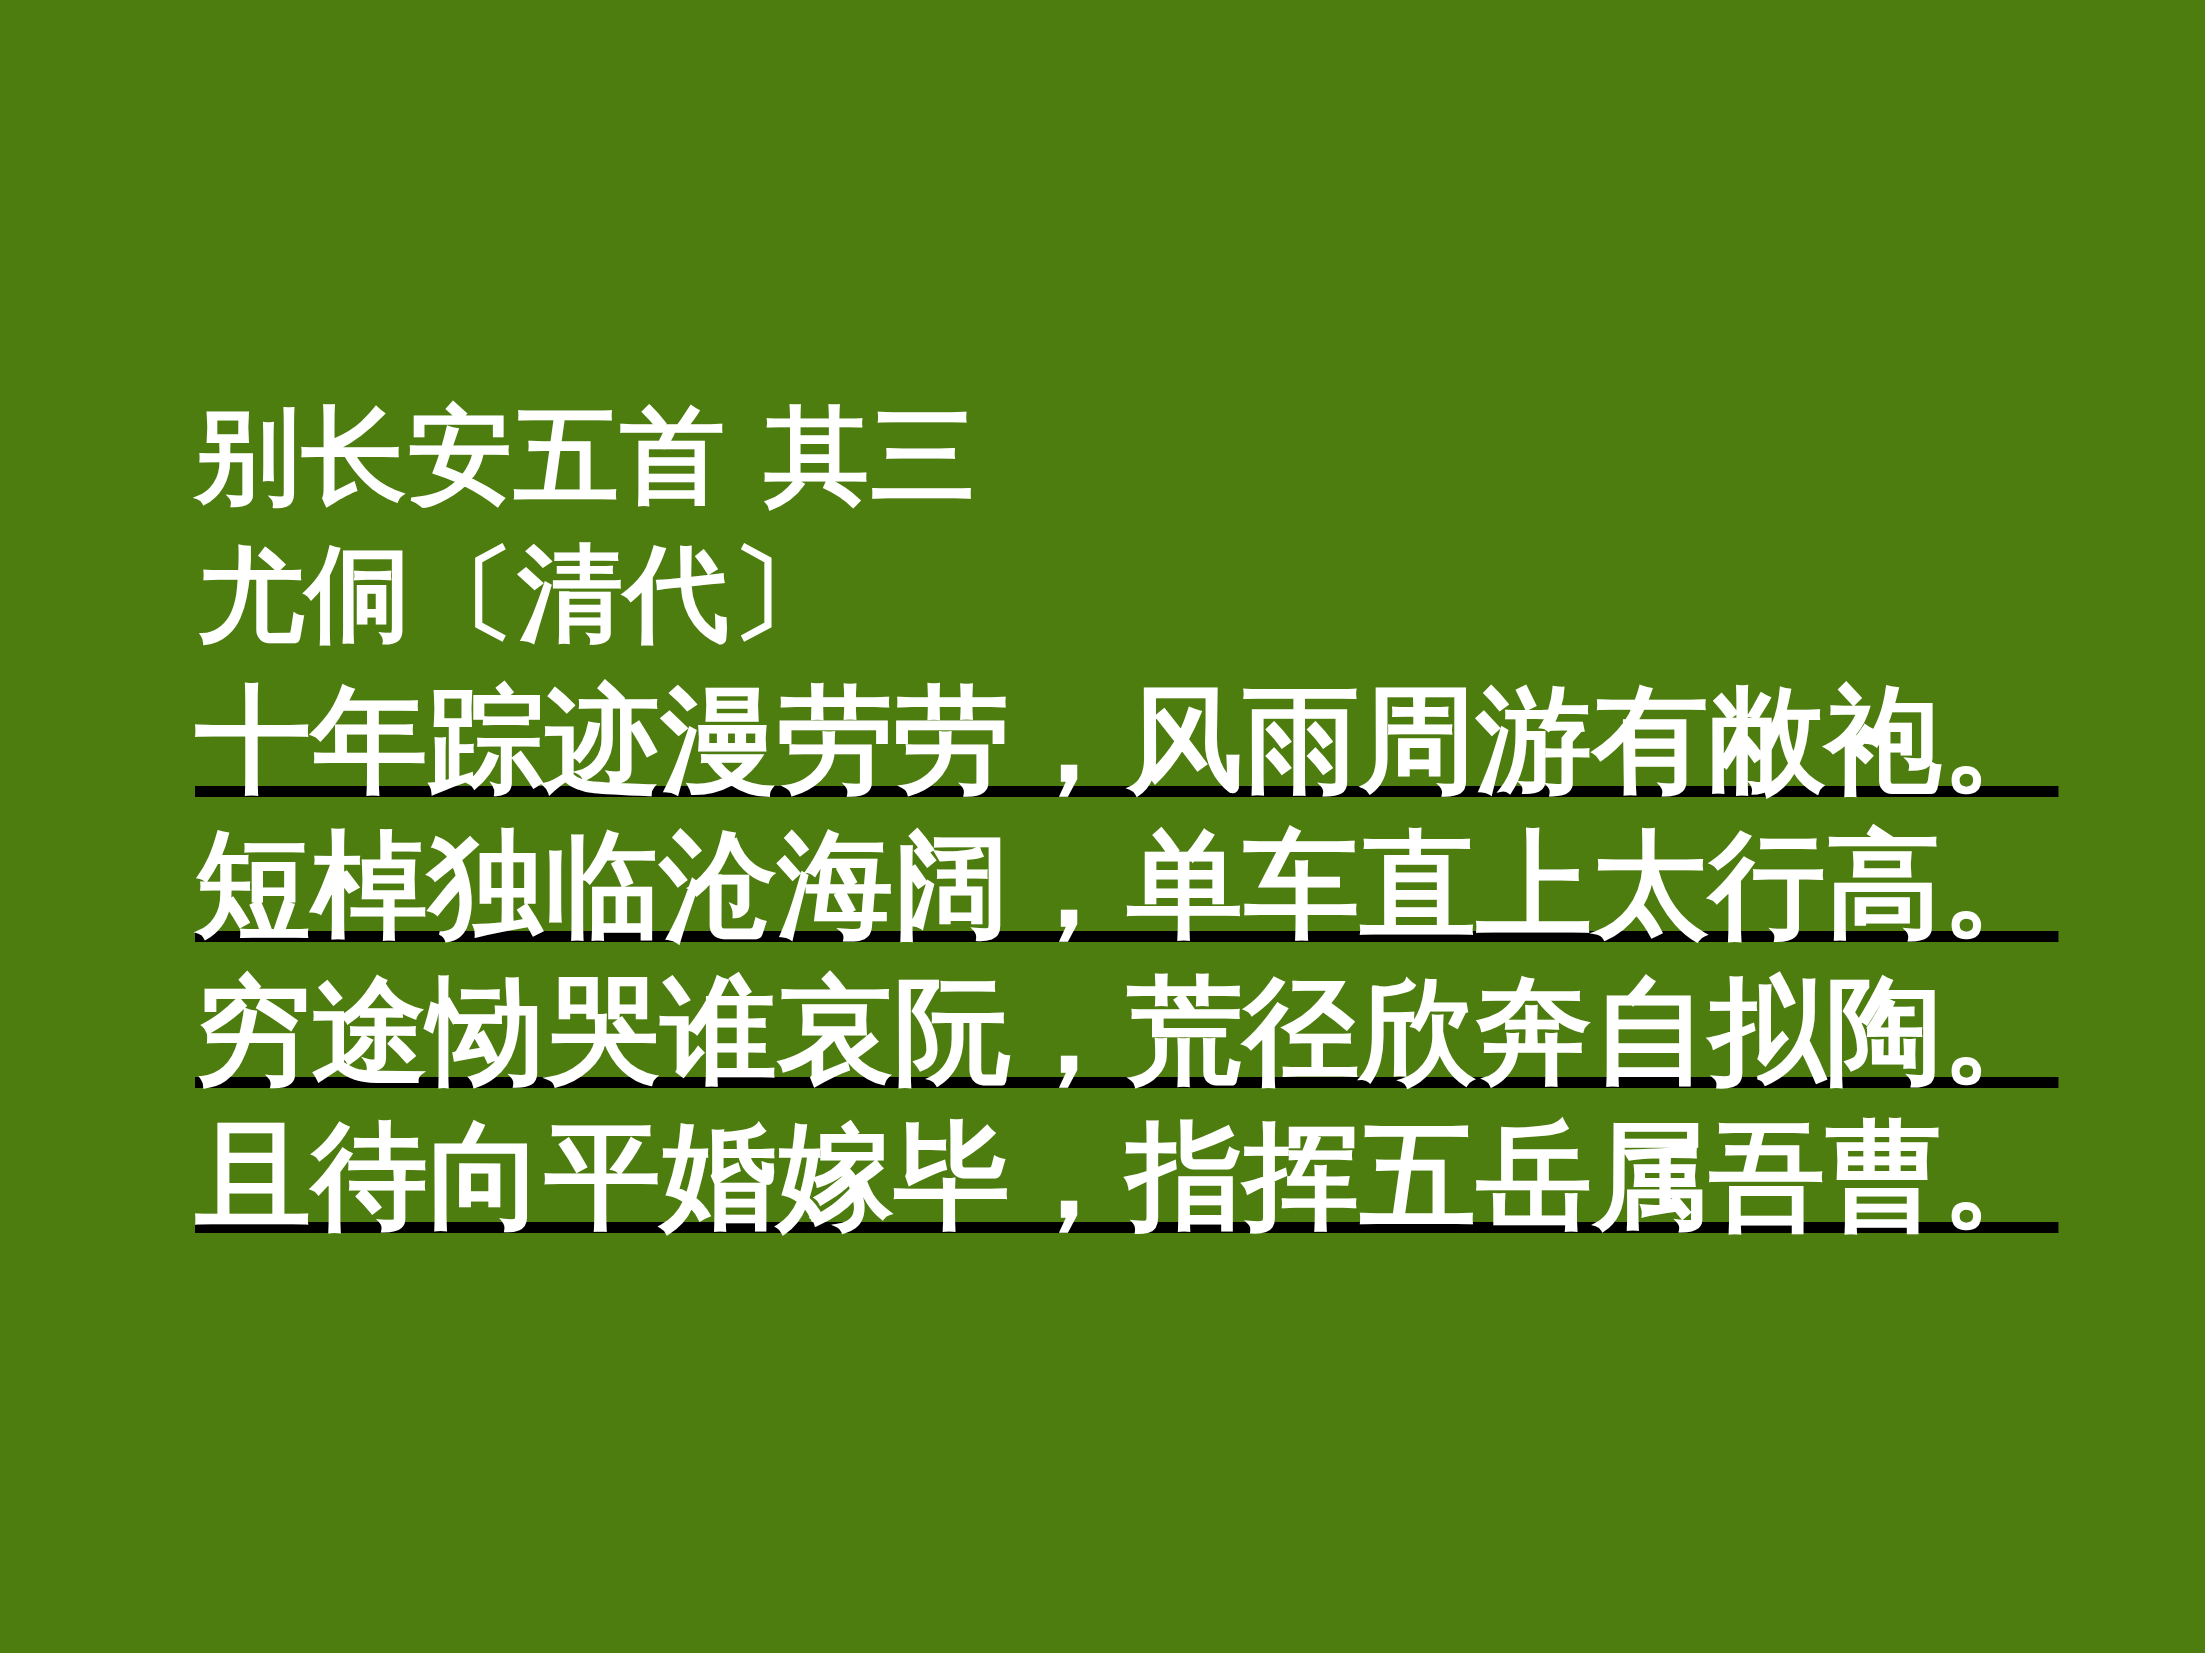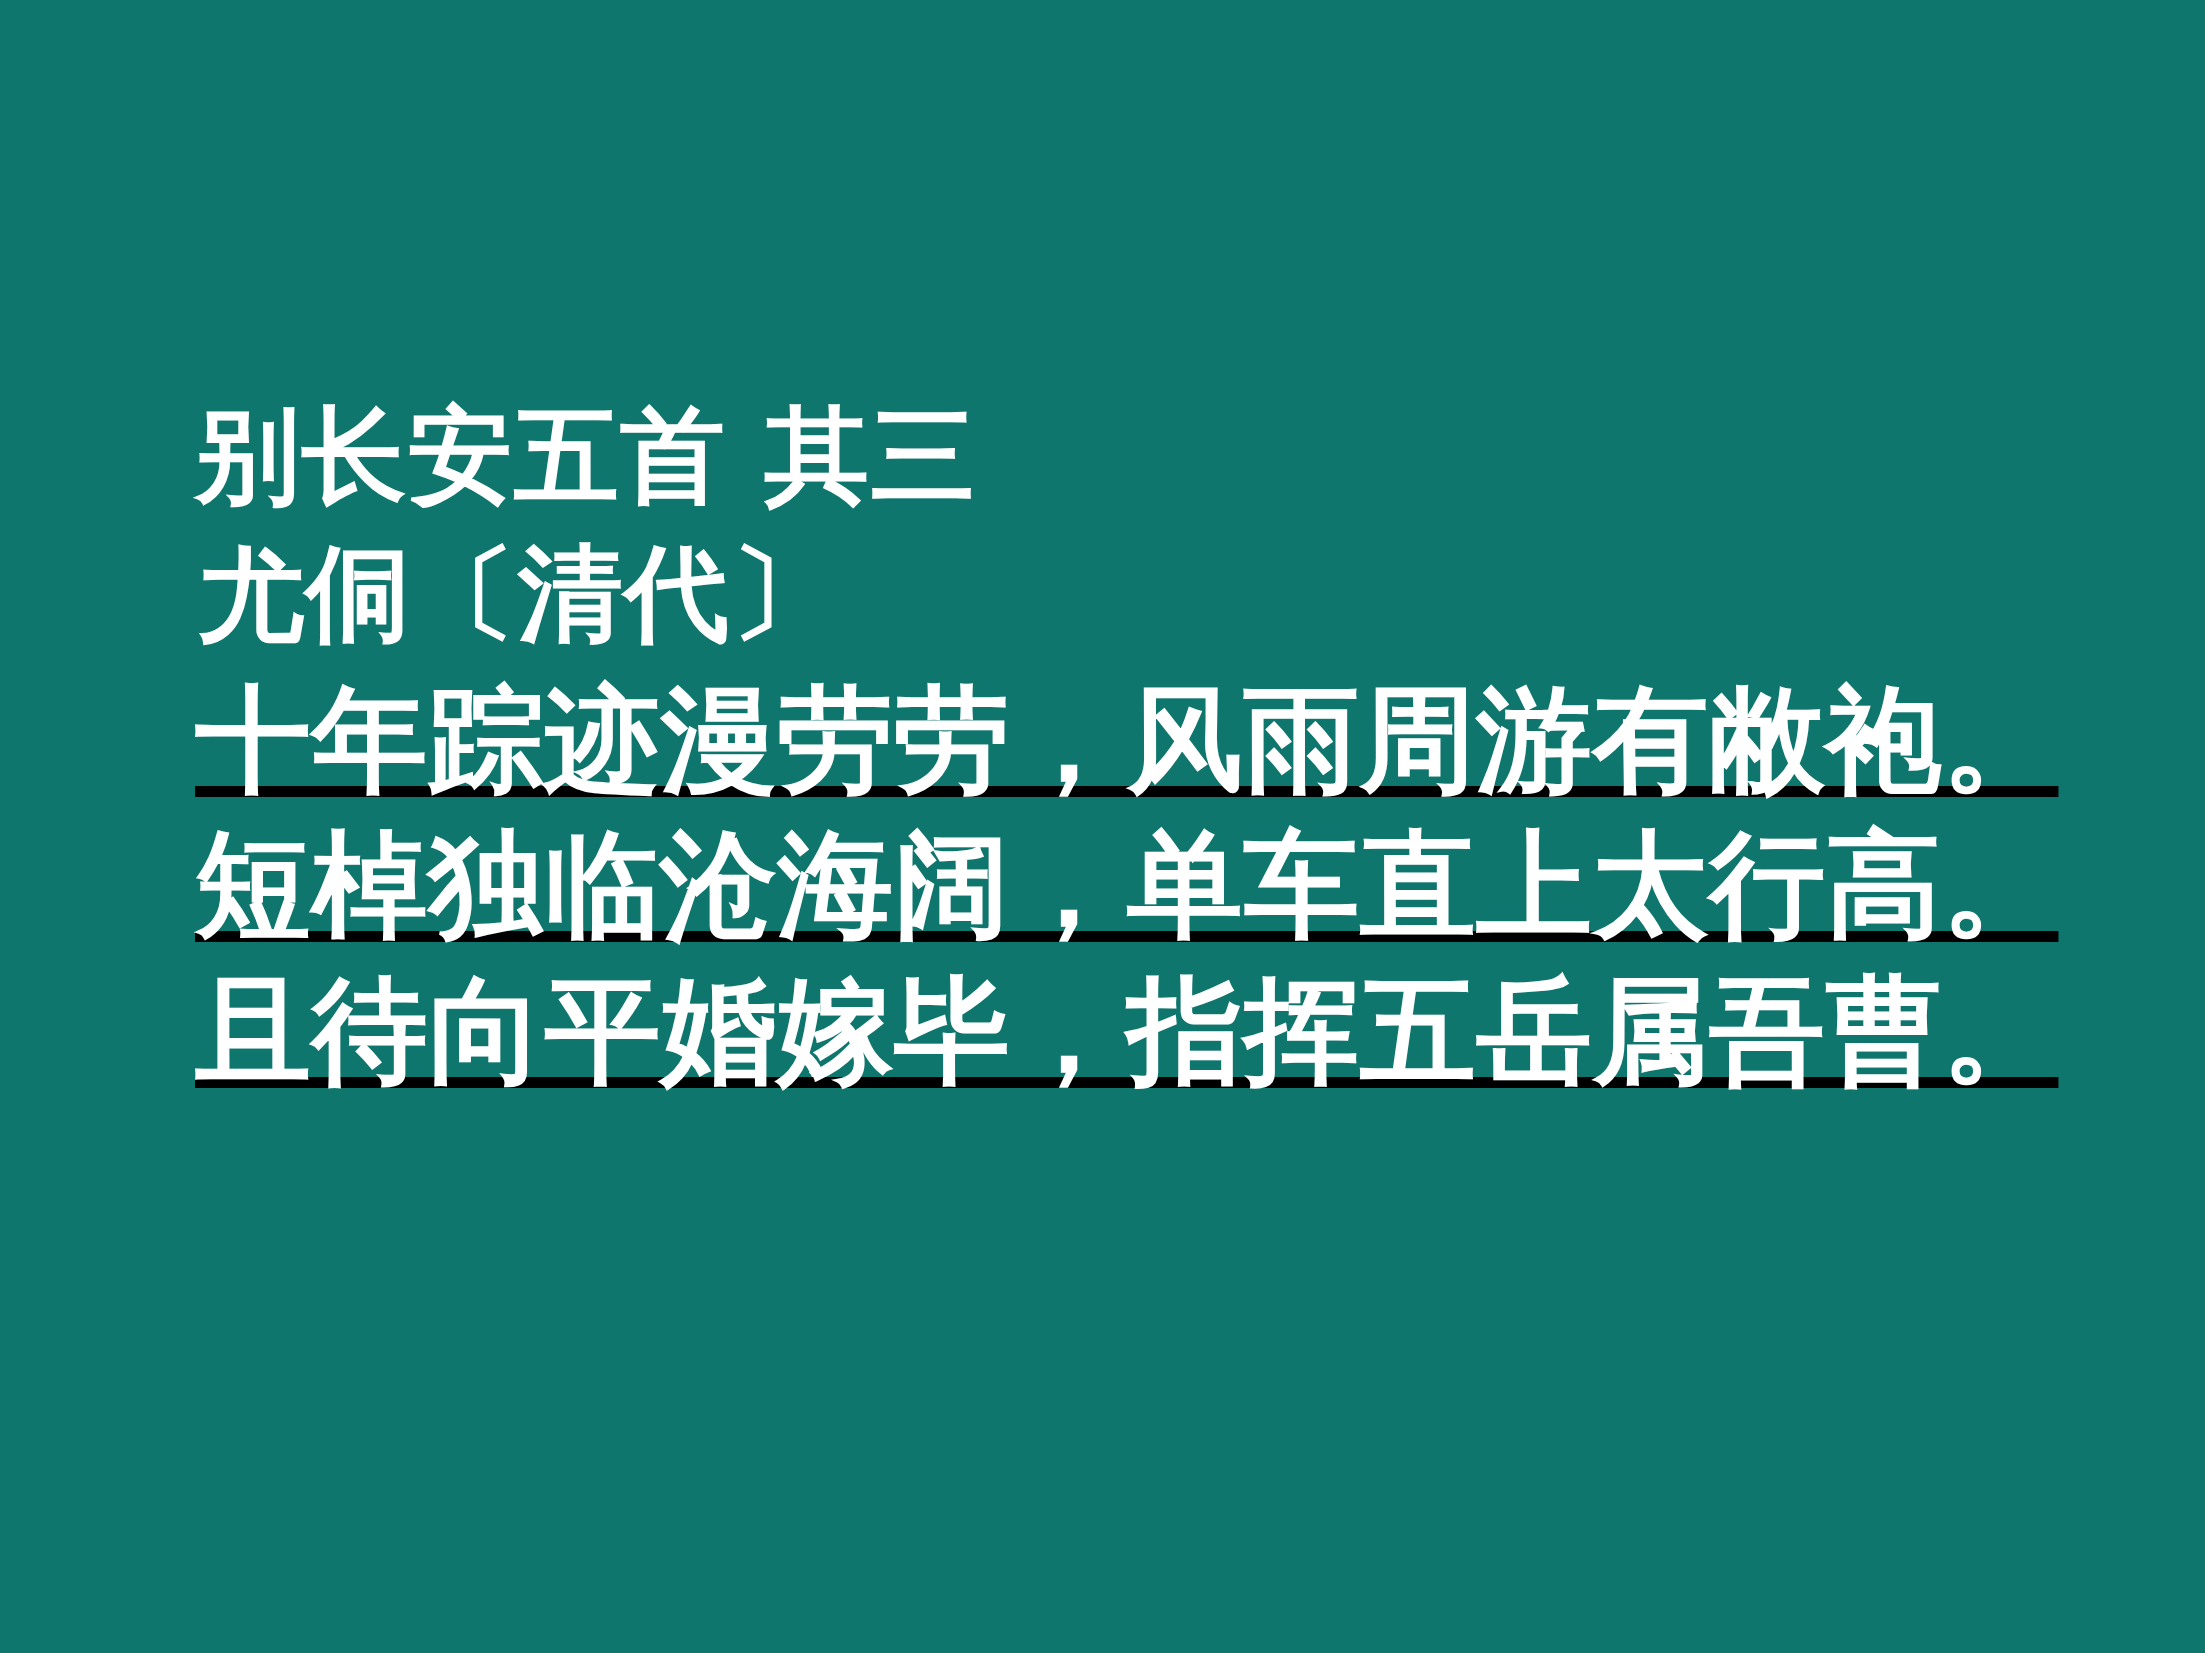--- a/index.html
+++ b/index.html
@@ -59,30 +59,31 @@
     line-height: 1.255em;
     font-weight: 700;
     letter-spacing: 0.004em;
     white-space: nowrap;
     margin: 0;
   }
 </style>
 </head>
 <body style="background: rgb(11, 74, 142);">
 
-<div id="poem-card" style="background: #0f766e;">
+<div id="poem-card" style="background: #4d7c0f;">
 
   <div id="poem-block">
 
     <div class="poem-title" style="color: rgb(255, 255, 255);">别长安五首 其三</div>
 
     <div class="poem-author" style="color: rgb(255, 255, 255);">尤侗〔清代〕</div>
 
     <div class="poem-body">
       <div class="poem-line" style="color: rgb(255, 255, 255);">十年踪迹漫劳劳，风雨周游有敝袍。</div>
       <div class="poem-line" style="color: rgb(255, 255, 255); text-align: center;">短棹独临沧海阔，单车直上太行高。</div>
+      <div class="poem-line" style="color: rgb(255, 255, 255);">穷途恸哭谁哀阮，荒径欣奔自拟陶。</div>
       <div class="poem-line" style="color: rgb(255, 255, 255);">且待向平婚嫁毕，指挥五岳属吾曹。</div>
     </div>
 
   </div>
 
 </div>
 
 
 </body></html>

